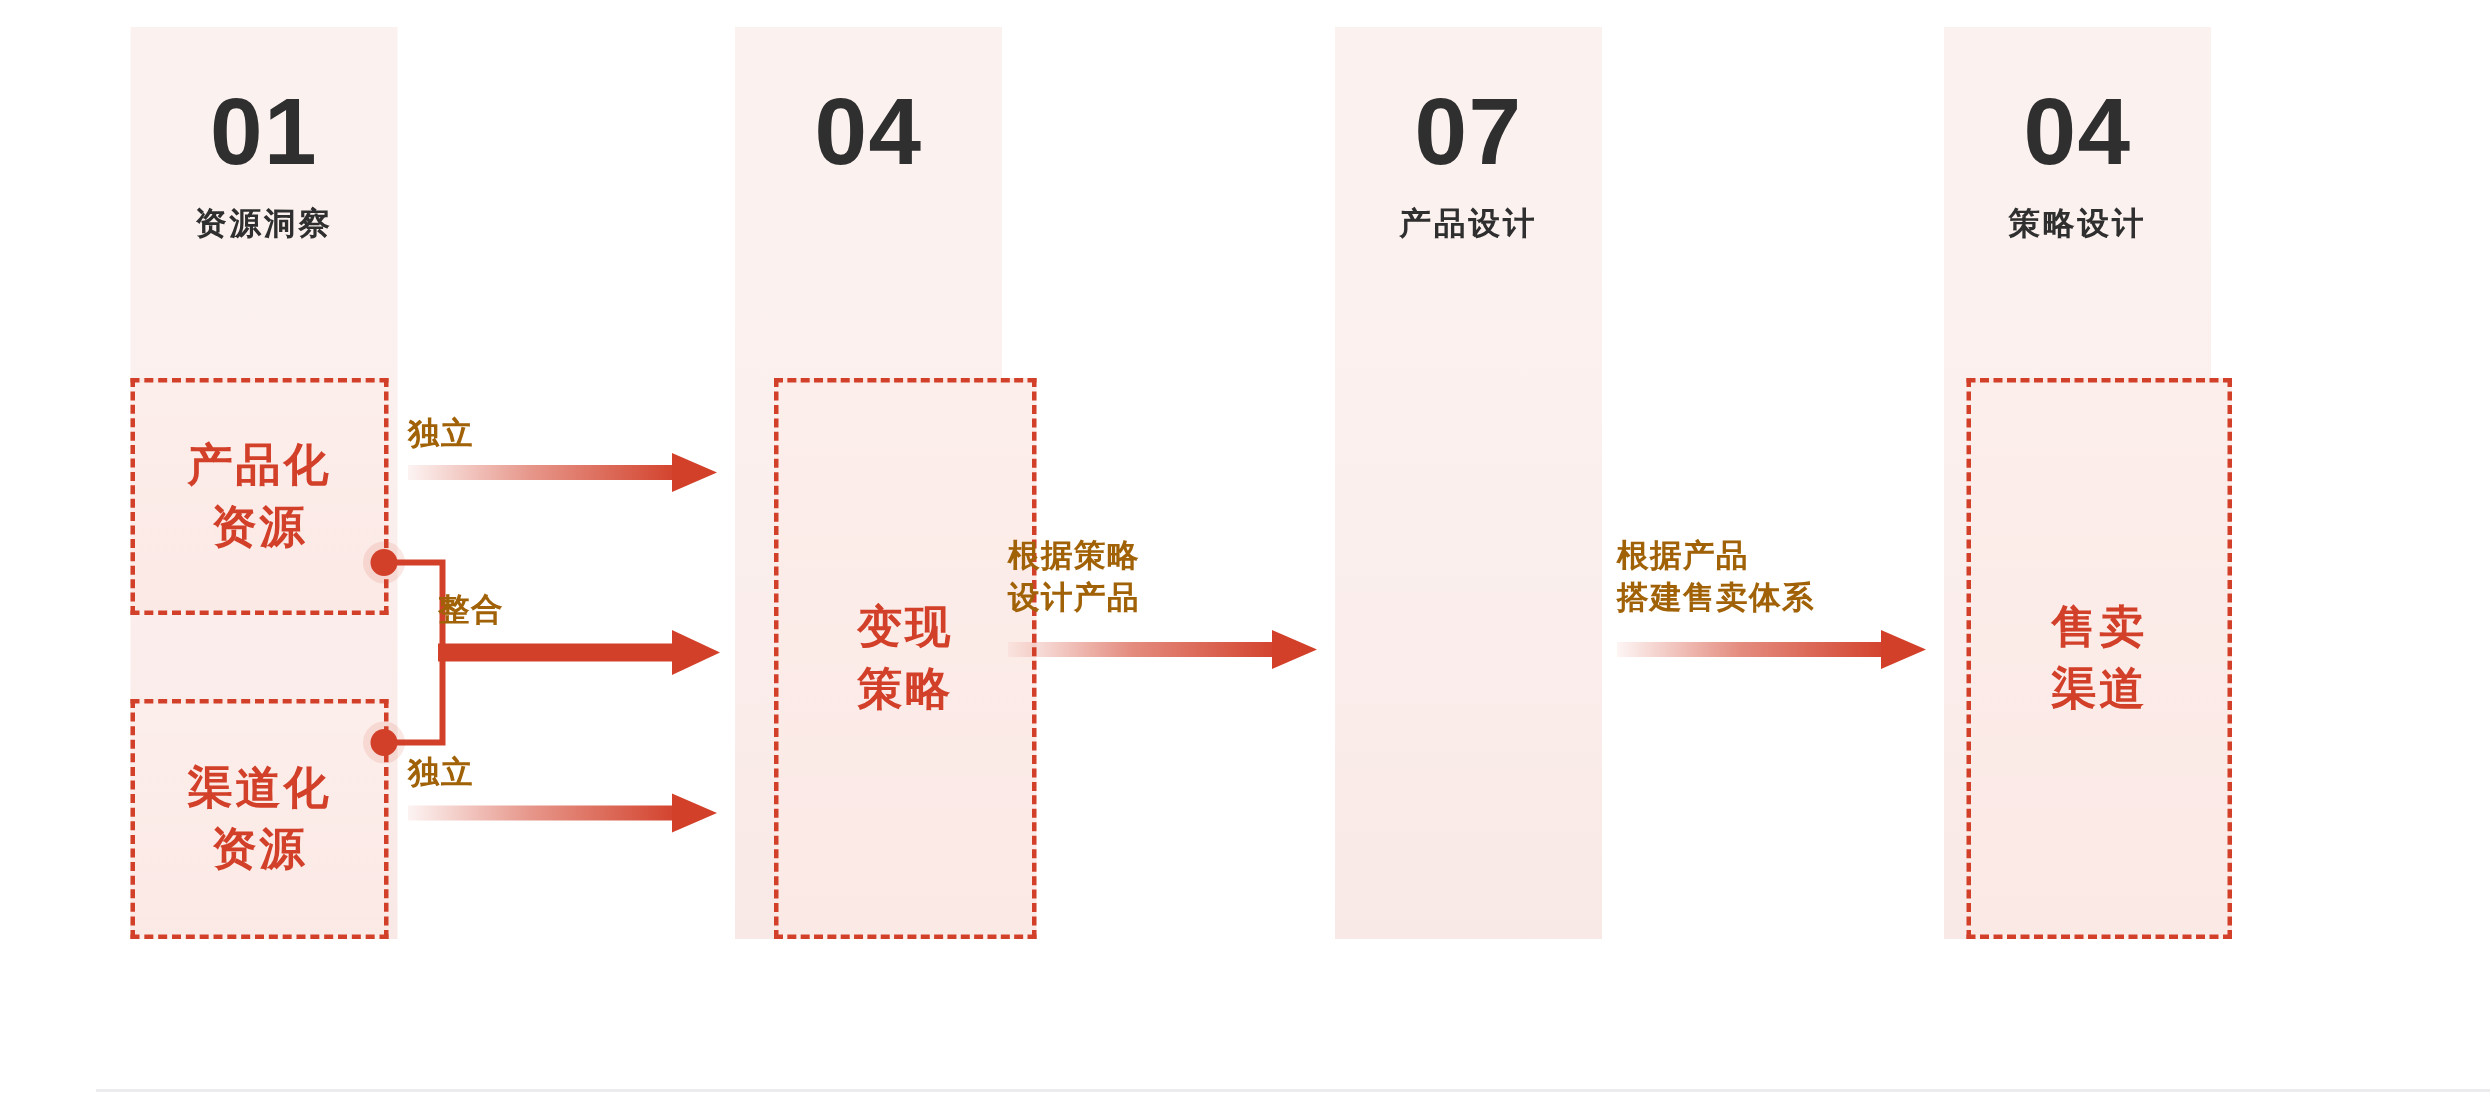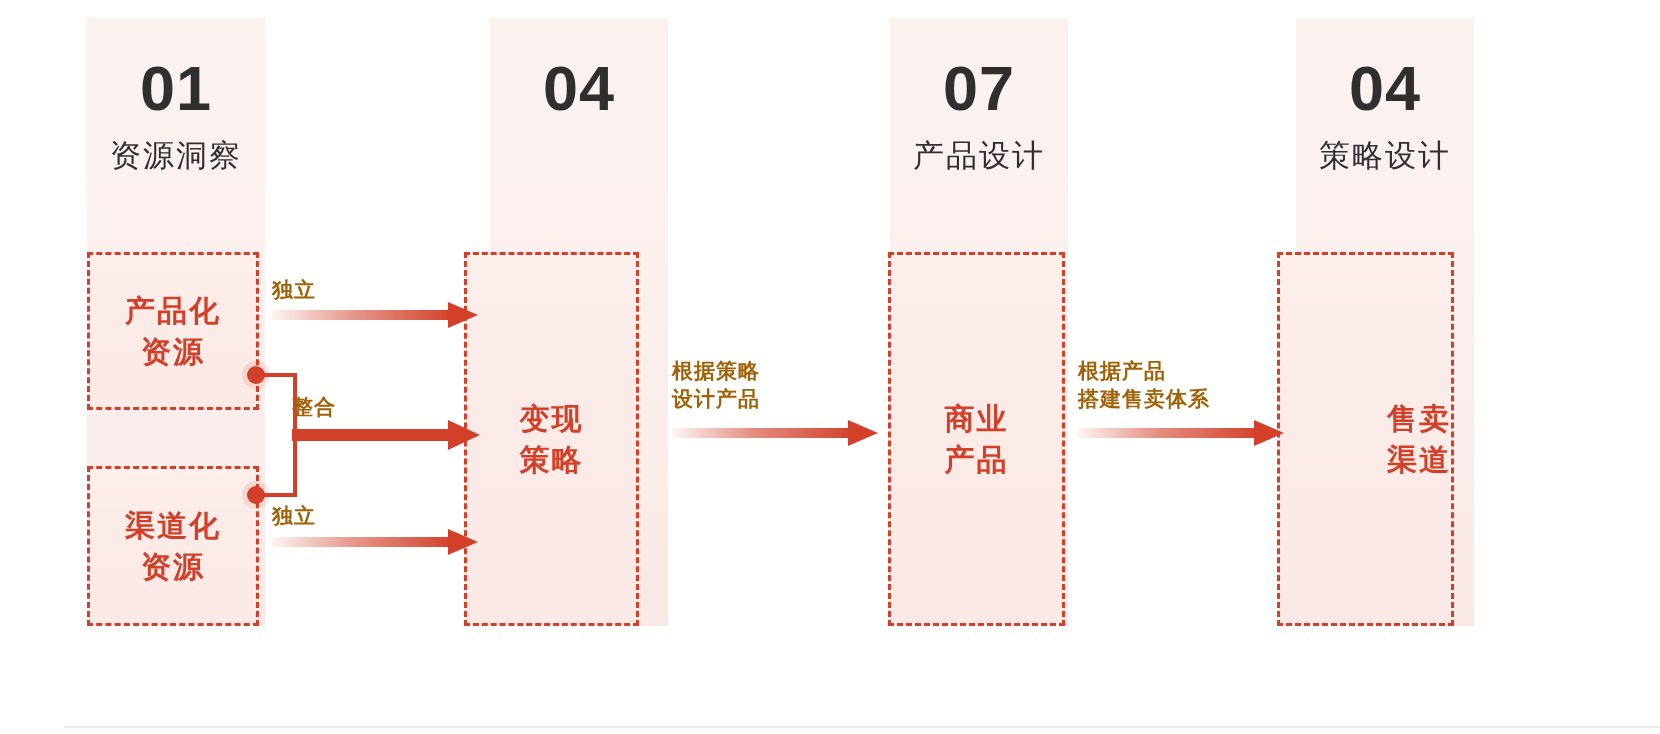--- a/index.html
+++ b/index.html
@@ -45,22 +45,22 @@
   .head-4 { left: 1296px; top: 55px; }
   .stage-num {
     font-size: 63px;
     font-weight: 700;
     color: #2f2f2f;
     letter-spacing: 1px;
     line-height: 1.05;
   }
   .stage-title {
     margin-top: 16px;
-    font-size: 31px;
-    font-weight: 400;
+    font-size: 21px;
+    font-weight: 700;
     color: #2f2f2f;
     letter-spacing: 2px;
     line-height: 1.2;
   }
 
   
   .dbox {
     position: absolute;
     box-sizing: border-box;
     border: 3px dashed #d2402a;
@@ -74,23 +74,23 @@
   .dbox-label {
     font-size: 30px;
     font-weight: 700;
     color: #d2402a;
     line-height: 1.38;
     letter-spacing: 2px;
   }
 
   .dbox-res-top    { left: 87px;  top: 252px; width: 172px; height: 158px; }
   .dbox-res-bottom { left: 87px;  top: 466px; width: 172px; height: 160px; }
-  .dbox-strategy   { left: 464px; top: 252px; width: 175px; height: 374px; }
+  .dbox-strategy   { left: 516px; top: 252px; width: 175px; height: 374px; }
   .dbox-product    { left: 888px; top: 252px; width: 177px; height: 374px; }
-  .dbox-channel    { left: 1277px;top: 252px; width: 177px; height: 374px; justify-content: flex-end; }
+  .dbox-channel    { left: 1311px;top: 252px; width: 177px; height: 374px; }
 
   
   .connector-svg {
     position: absolute;
     left: 230px;
     top: 340px;
     width: 110px;
     height: 200px;
     z-index: 5;
     overflow: visible;
@@ -164,23 +164,20 @@
   </div>
 
   <div class="dbox dbox-res-top">
     <span class="dbox-label">产品化<br>资源</span>
   </div>
   <div class="dbox dbox-res-bottom">
     <span class="dbox-label">渠道化<br>资源</span>
   </div>
   <div class="dbox dbox-strategy">
     <span class="dbox-label">变现<br>策略</span>
-  </div>
-  <div class="dbox dbox-product">
-    <span class="dbox-label">商业<br>产品</span>
   </div>
   <div class="dbox dbox-channel">
     <span class="dbox-label">售卖<br>渠道</span>
   </div>
 
   <svg class="connector-svg" viewBox="0 0 110 200">
     <path d="M 26 35 L 65 35 L 65 155 L 26 155" fill="none" stroke="#d2402a" stroke-width="4" stroke-linejoin="miter"></path>
     <circle cx="26" cy="35" r="14" fill="#d2402a" opacity="0.12"></circle>
     <circle cx="26" cy="35" r="9" fill="#d2402a"></circle>
     <circle cx="26" cy="155" r="14" fill="#d2402a" opacity="0.12"></circle>

